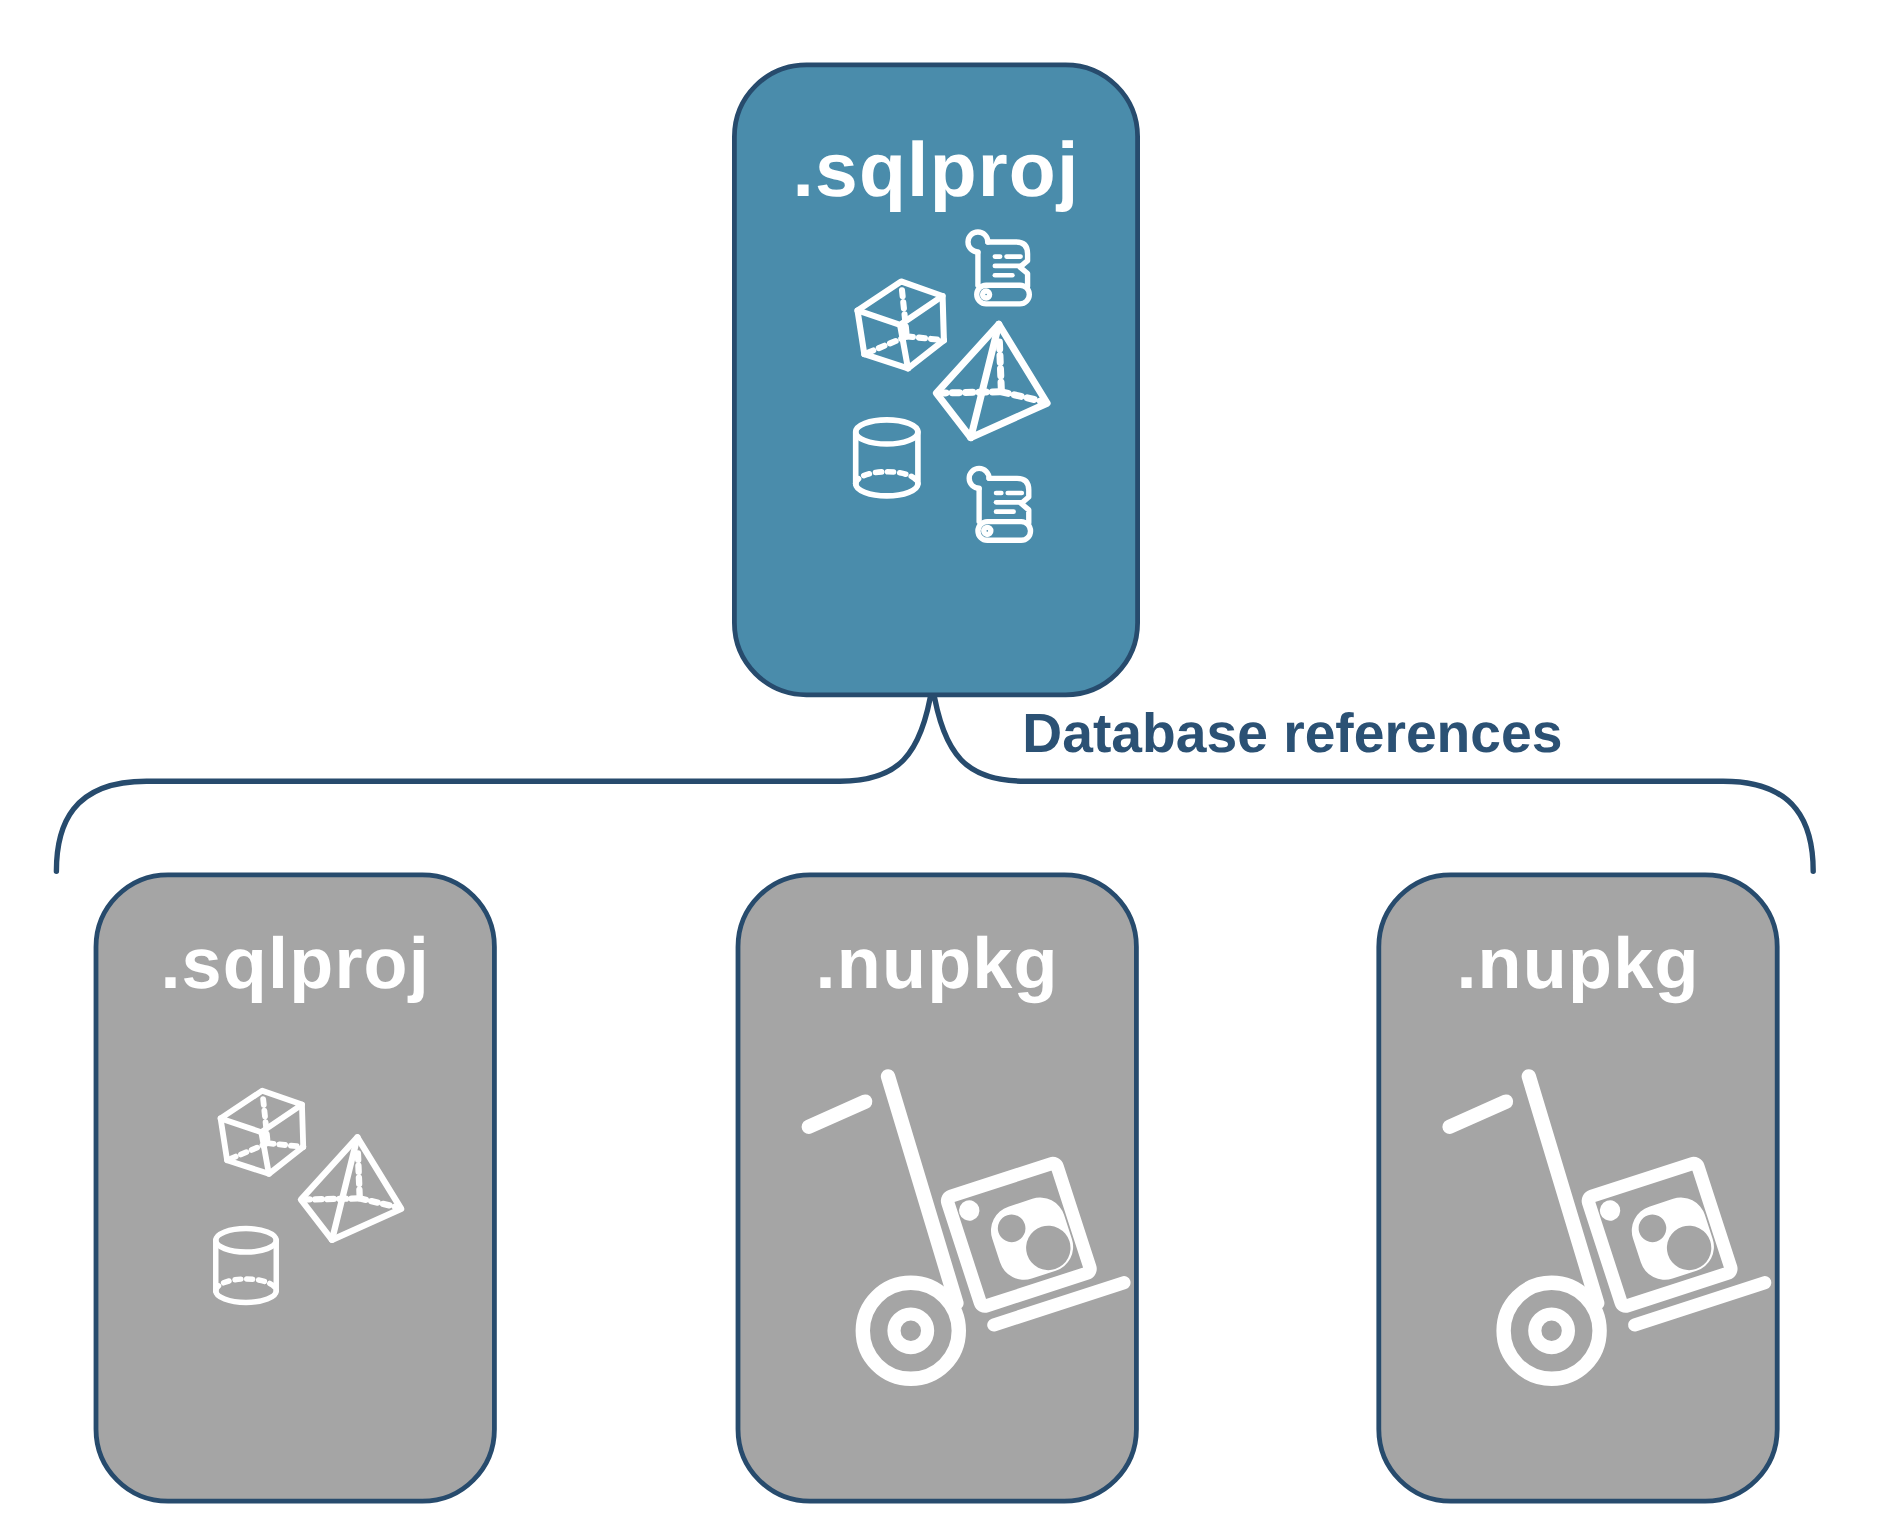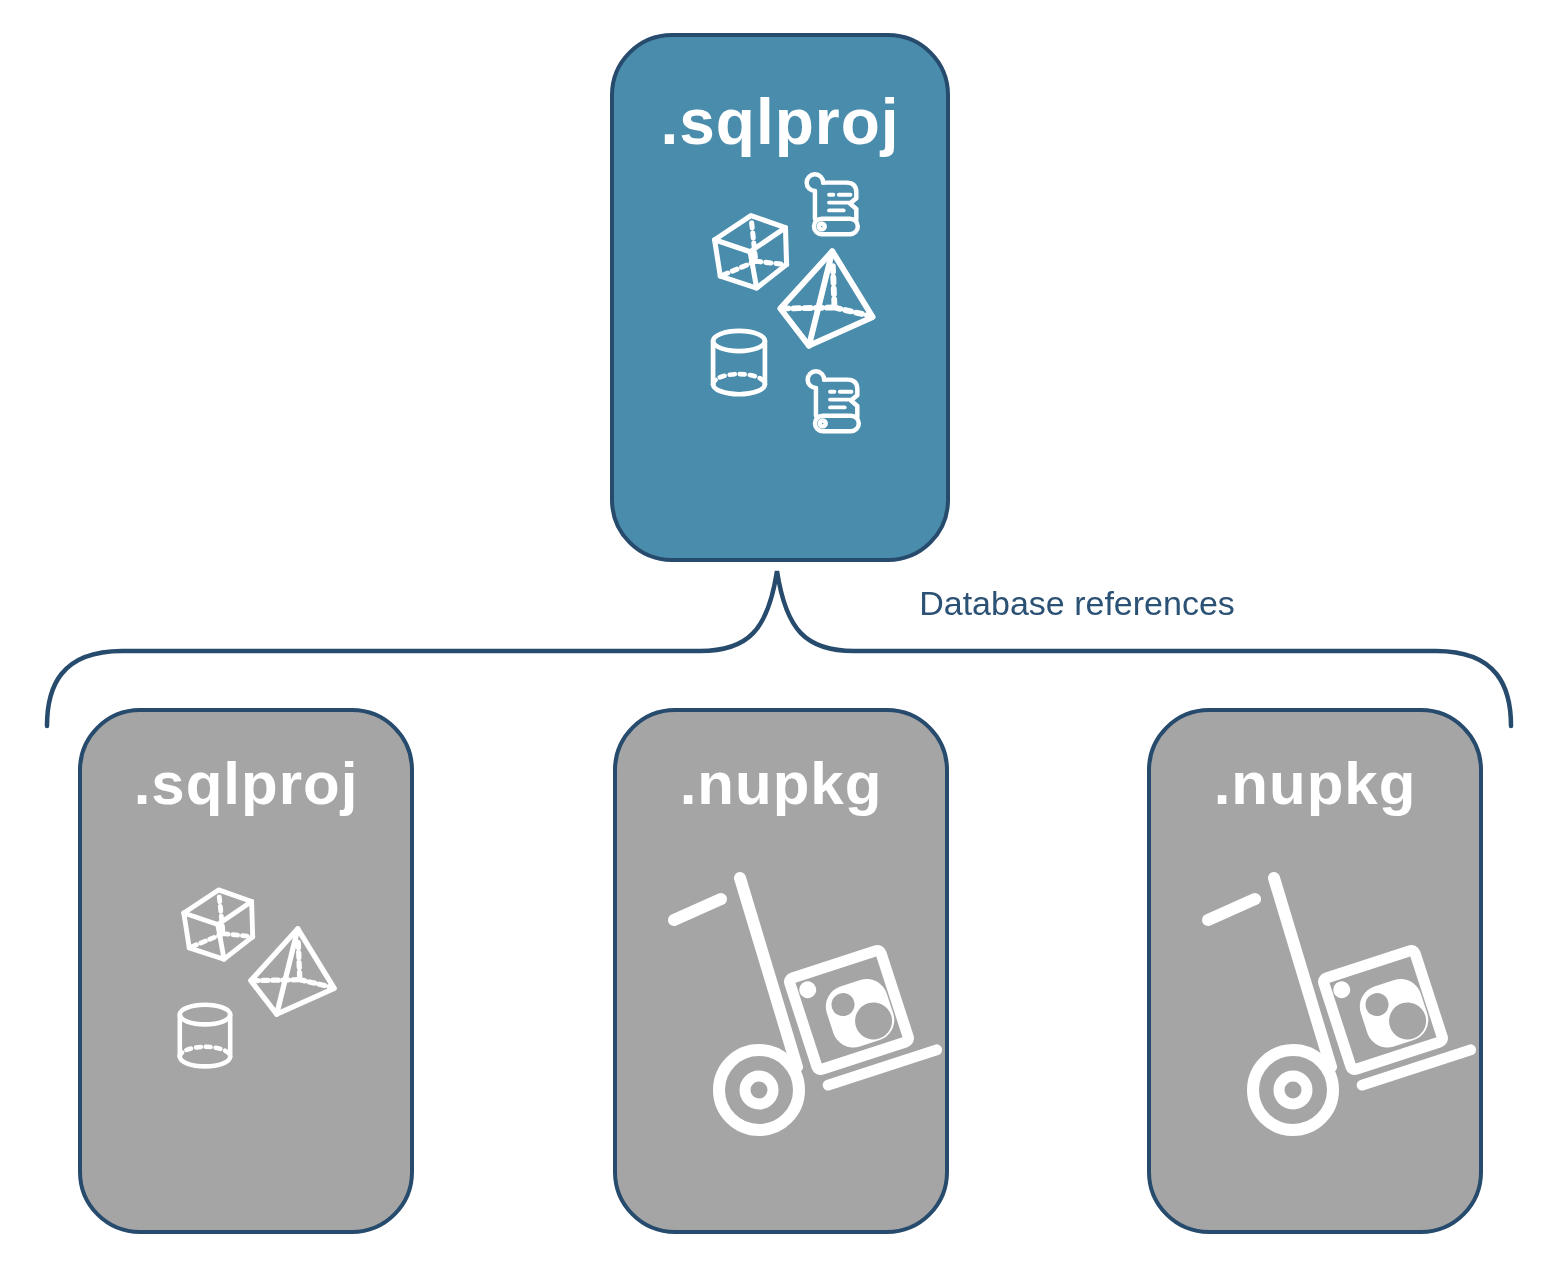--- a/index.html
+++ b/index.html
@@ -2,35 +2,35 @@
 <html><head>
 <meta charset="utf-8">
 <style>
   html,body{margin:0;padding:0;background:#fff;}
   .canvas{
     position:relative;width:1566px;height:1274px;background:#ffffff;
     font-family:"Liberation Sans",sans-serif;overflow:hidden;
   }
   svg{overflow:visible;display:block;}
   .node{
-    position:absolute;box-sizing:border-box;border:4px solid #274b6d;border-radius:62px;
+    position:absolute;box-sizing:border-box;border:4px solid #274b6d;border-radius:62px;margin-top:19px;
   }
   .node-root{left:610px;top:33px;width:340px;height:529px;background:#4a8cab;}
   .node-c1{left:78px;top:708px;width:336px;height:526px;background:#a5a5a5;}
   .node-c2{left:613px;top:708px;width:336px;height:526px;background:#a5a5a5;}
   .node-c3{left:1147px;top:708px;width:336px;height:526px;background:#a5a5a5;}
   .node-title{
     position:absolute;left:0;right:0;text-align:center;color:#ffffff;
     font-weight:bold;letter-spacing:1px;line-height:1.05;
   }
   .title-root{top:52px;font-size:64px;}
   .title-child{top:40px;font-size:60px;}
   .connector-label{
     position:absolute;top:584px;left:1077px;transform:translateX(-50%);
-    font-size:34px;font-weight:normal;color:#2b5174;white-space:nowrap;
+    font-size:46px;font-weight:bold;color:#2b5174;white-space:nowrap;
   }
   .brace{position:absolute;left:0;top:0;}
   .icon{position:absolute;}
 </style>
 </head>
 <body>
 
 <svg aria-hidden="true" style="position:absolute;width:0;height:0">
   <defs>
 

